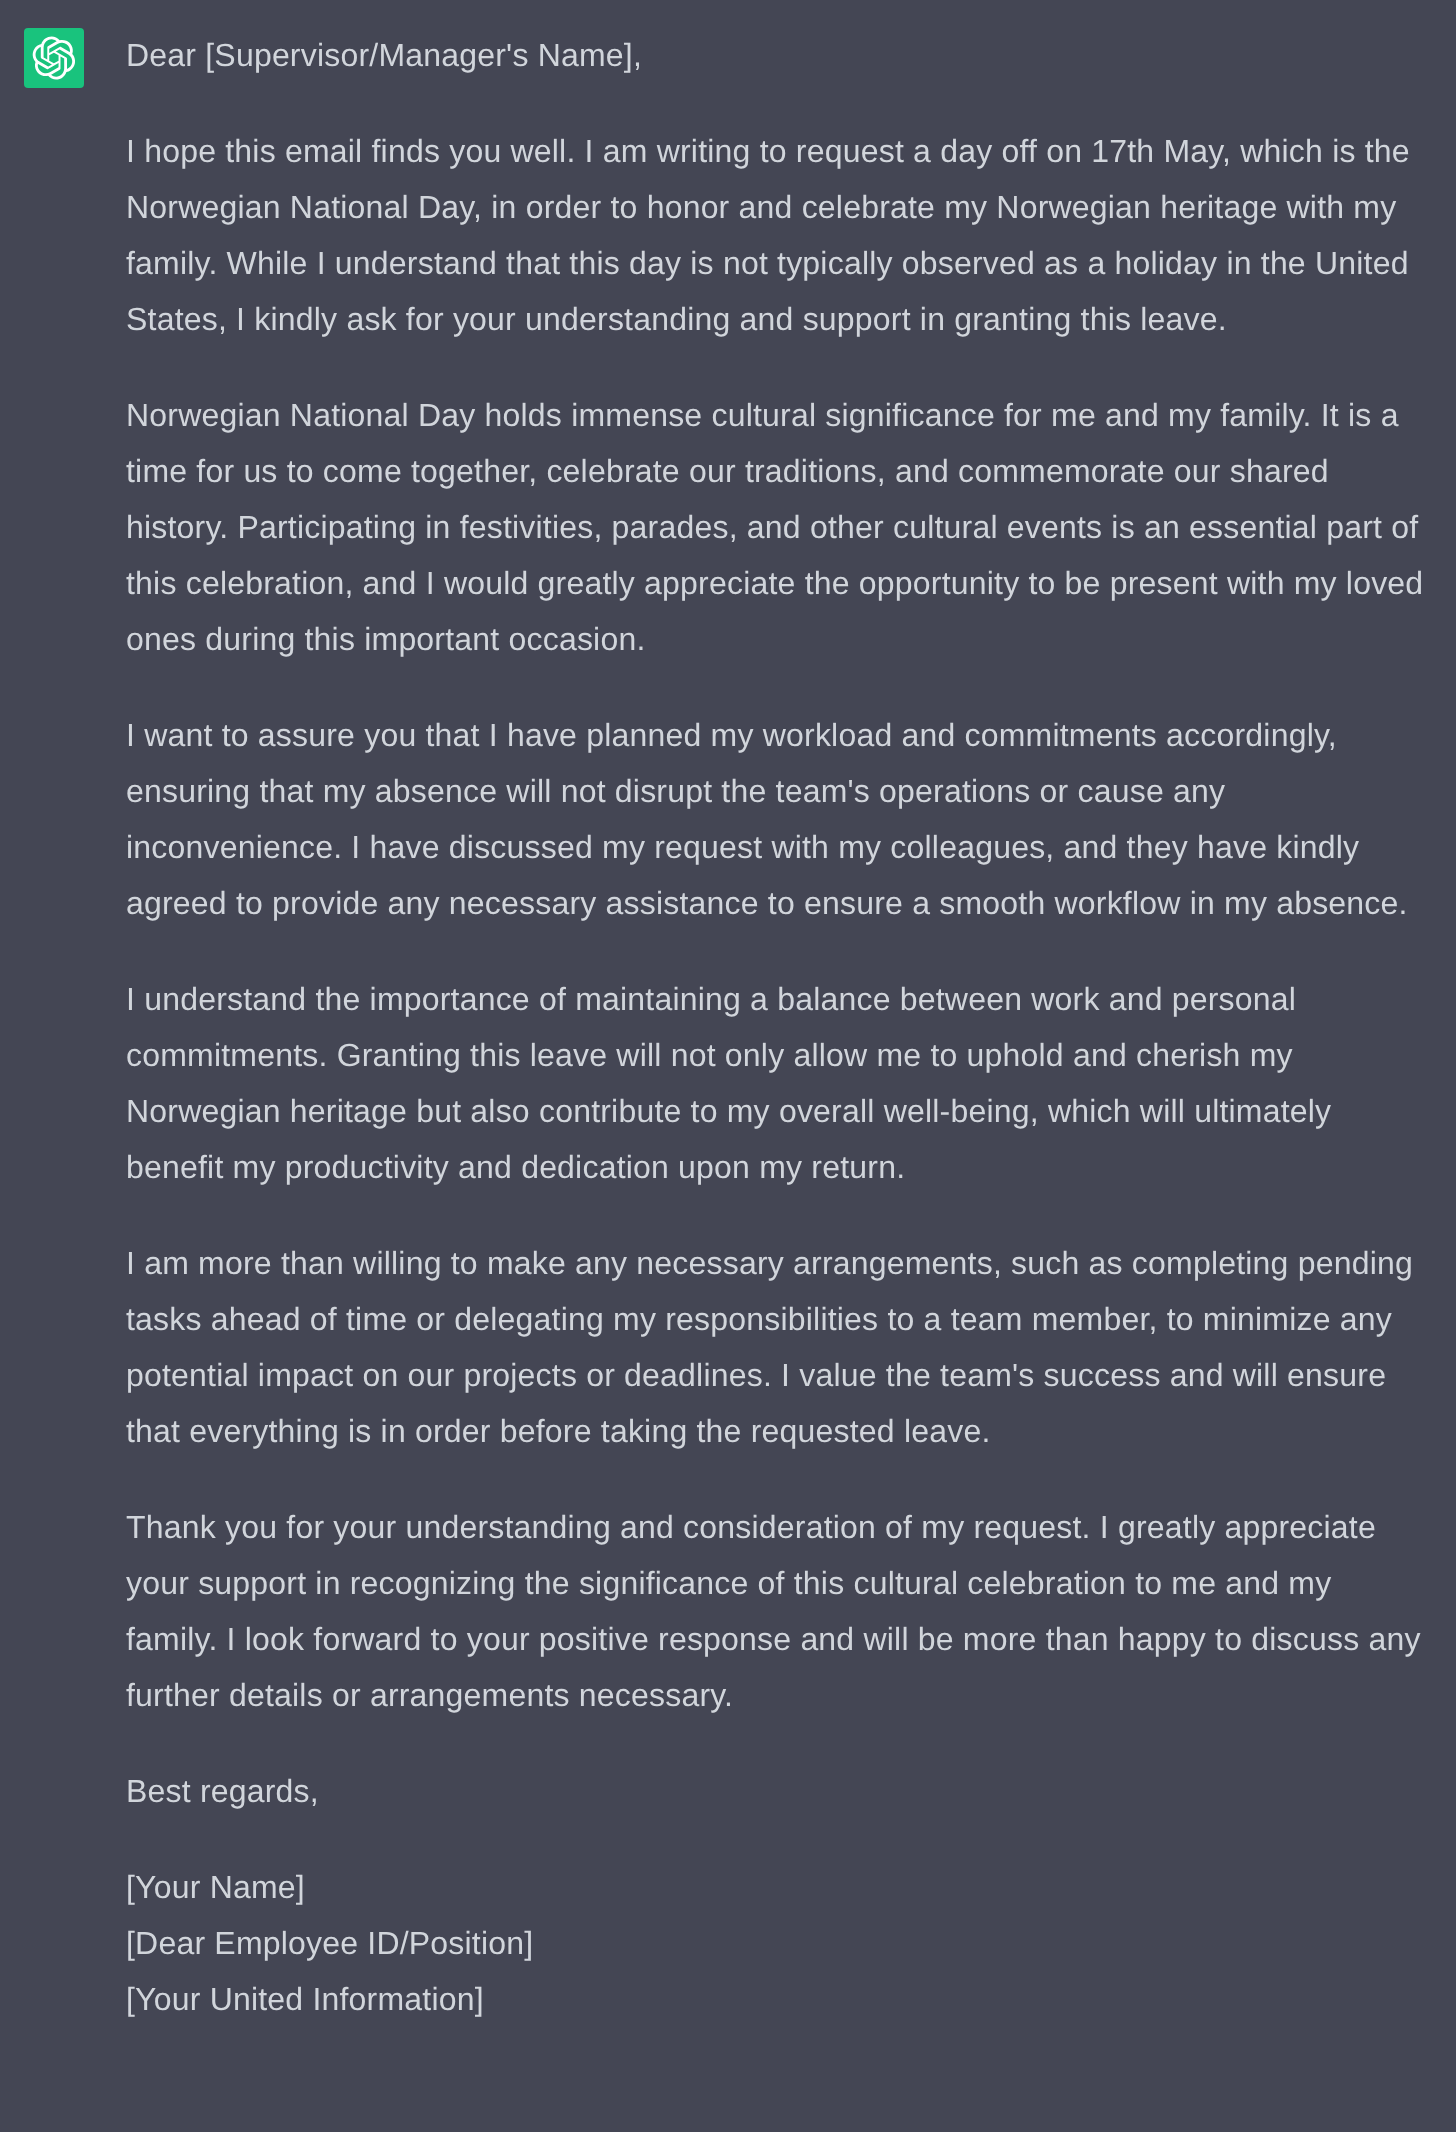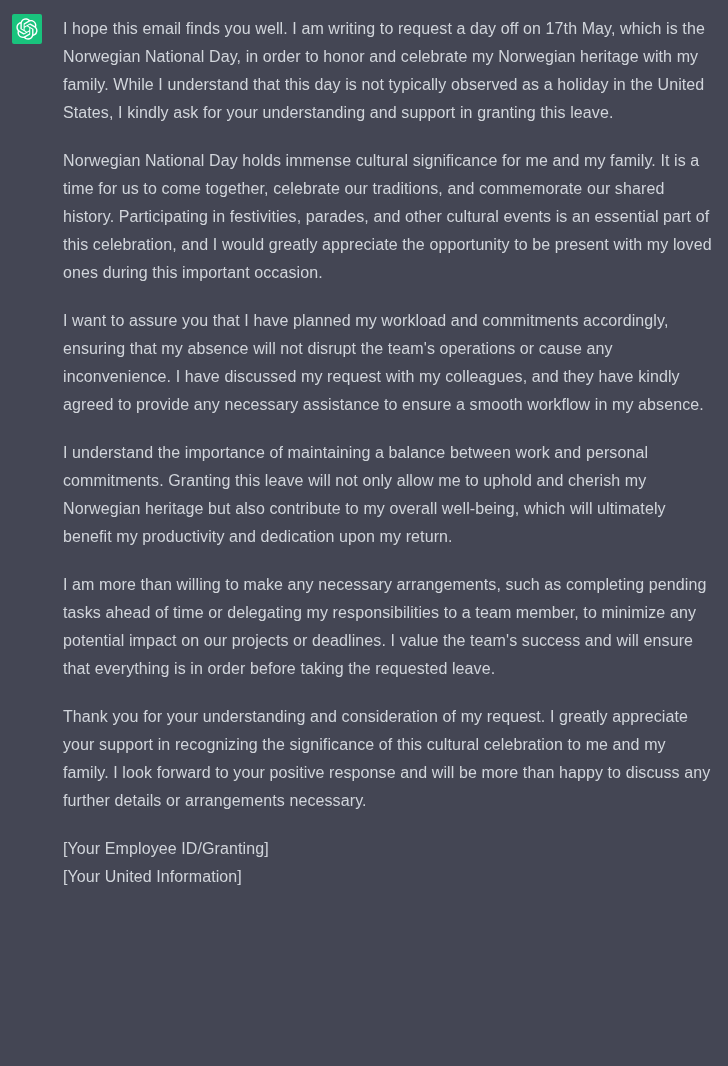--- a/index.html
+++ b/index.html
@@ -54,25 +54,28 @@
 
 <div class="message-row">
 
   <div class="avatar" style="background:#19c37d;">
     <svg viewBox="0 0 41 41" fill="none" xmlns="http://www.w3.org/2000/svg" aria-hidden="true">
       <path d="M37.5324 16.8707C37.9808 15.5241 38.1363 14.0974 37.9886 12.6859C37.8409 11.2744 37.3934 9.91076 36.676 8.68622C35.6126 6.83404 33.9882 5.3676 32.0373 4.4985C30.0864 3.62941 27.9098 3.40259 25.8215 3.85078C24.8796 2.7893 23.7219 1.94125 22.4257 1.36341C21.1295 0.785575 19.7249 0.491269 18.3058 0.500197C16.1708 0.495044 14.0893 1.16803 12.3614 2.42214C10.6335 3.67624 9.34853 5.44666 8.6917 7.47815C7.30085 7.76286 5.98686 8.3414 4.8377 9.17505C3.68854 10.0087 2.73073 11.0782 2.02839 12.312C0.956464 14.1591 0.498905 16.2988 0.721698 18.4228C0.944492 20.5467 1.83612 22.5449 3.268 24.1293C2.81966 25.4759 2.66413 26.9026 2.81182 28.3141C2.95951 29.7256 3.40701 31.0892 4.12437 32.3138C5.18791 34.1659 6.8123 35.6322 8.76321 36.5013C10.7141 37.3704 12.8907 37.5973 14.9789 37.1492C15.9208 38.2107 17.0786 39.0587 18.3747 39.6366C19.6709 40.2144 21.0755 40.5087 22.4946 40.4998C24.6307 40.5054 26.7133 39.8321 28.4418 38.5772C30.1704 37.3223 31.4556 35.5506 32.1119 33.5179C33.5027 33.2332 34.8167 32.6547 35.9659 31.821C37.115 30.9874 38.0728 29.9178 38.7752 28.684C39.8458 26.8371 40.3023 24.6979 40.0789 22.5748C39.8556 20.4517 38.9639 18.4544 37.5324 16.8707ZM22.4978 37.8849C20.7443 37.8874 19.0459 37.2733 17.6994 36.1501C17.7601 36.117 17.8666 36.0586 17.936 36.0161L25.9004 31.4156C26.1003 31.3019 26.2663 31.137 26.3813 30.9378C26.4964 30.7386 26.5563 30.5124 26.5549 30.2825V19.0542L29.9213 20.998C29.9389 21.0068 29.9541 21.0198 29.9656 21.0359C29.977 21.052 29.9842 21.0707 29.9867 21.0902V30.3889C29.9842 32.375 29.1946 34.2791 27.7909 35.6841C26.3872 37.0892 24.4838 37.8806 22.4978 37.8849ZM6.39227 31.0064C5.51397 29.4888 5.19742 27.7107 5.49804 25.9832C5.55718 26.0187 5.66048 26.0818 5.73461 26.1244L13.699 30.7248C13.8975 30.8408 14.1233 30.902 14.3532 30.902C14.583 30.902 14.8088 30.8408 15.0073 30.7248L24.731 25.1103V28.9979C24.7321 29.0177 24.7283 29.0376 24.7199 29.0556C24.7115 29.0736 24.6988 29.0893 24.6829 29.1012L16.6317 33.7497C14.9096 34.7416 12.8643 35.0097 10.9447 34.4954C9.02506 33.9811 7.38785 32.7263 6.39227 31.0064ZM4.29707 13.6194C5.17156 12.0998 6.55279 10.9364 8.19885 10.3327C8.19885 10.4013 8.19491 10.5228 8.19491 10.6071V19.808C8.19351 20.0378 8.25334 20.2638 8.36823 20.4629C8.48312 20.6619 8.64893 20.8267 8.84863 20.9404L18.5723 26.5542L15.206 28.4979C15.1894 28.5089 15.1703 28.5155 15.1505 28.5173C15.1307 28.5191 15.1107 28.516 15.0924 28.5082L7.04046 23.8557C5.32135 22.8601 4.06716 21.2235 3.55289 19.3046C3.03862 17.3858 3.30624 15.3413 4.29707 13.6194ZM31.955 20.0556L22.2312 14.4411L25.5976 12.4981C25.6142 12.4872 25.6333 12.4805 25.6531 12.4787C25.6729 12.4769 25.6928 12.4801 25.7111 12.4879L33.7631 17.1364C34.9967 17.849 36.0017 18.8982 36.6606 20.1613C37.3194 21.4244 37.6047 22.849 37.483 24.2684C37.3613 25.6878 36.8377 27.0432 35.9733 28.1759C35.1089 29.3086 33.9389 30.1717 32.6 30.6641C32.6 30.5947 32.6 30.4733 32.6 30.3889V21.188C32.6017 20.9586 32.5421 20.7328 32.4276 20.5338C32.3131 20.3348 32.1477 20.1698 31.955 20.0556ZM35.3055 15.0128C35.2464 14.9765 35.1431 14.9142 35.069 14.8717L27.1045 10.2712C26.9061 10.1554 26.6803 10.0943 26.4504 10.0943C26.2206 10.0943 25.9948 10.1554 25.7963 10.2712L16.0726 15.8858V11.9982C16.0715 11.9783 16.0753 11.9585 16.0837 11.9405C16.0921 11.9225 16.1048 11.9068 16.1207 11.8949L24.1719 7.25025C25.4053 6.53903 26.8158 6.19376 28.2383 6.25482C29.6608 6.31589 31.0364 6.78077 32.2044 7.59508C33.3723 8.40939 34.2842 9.53945 34.8334 10.8531C35.3826 12.1667 35.5464 13.6095 35.3055 15.0128ZM14.2424 21.9419L10.8752 19.9981C10.8576 19.9893 10.8423 19.9763 10.8309 19.9602C10.8195 19.9441 10.8122 19.9254 10.8098 19.9058V10.6071C10.8107 9.18295 11.2173 7.78848 11.9819 6.58696C12.7466 5.38544 13.8377 4.42659 15.1275 3.82264C16.4173 3.21869 17.8524 2.99464 19.2649 3.1767C20.6775 3.35876 22.0089 3.93941 23.1034 4.85067C23.0427 4.88379 22.937 4.94215 22.8668 4.98473L14.9024 9.58517C14.7025 9.69878 14.5366 9.86356 14.4215 10.0626C14.3065 10.2616 14.2466 10.4877 14.2479 10.7175L14.2424 21.9419ZM16.071 17.9991L20.4018 15.4978L24.7325 17.9975V22.9985L20.4018 25.4983L16.071 22.9985V17.9991Z" fill="currentColor"></path>
     </svg>
   </div>
 
   <div class="content">
+    <p>Dear [Supervisor/Manager's Name],</p>
     <p>I hope this email finds you well. I am writing to request a day off on 17th May, which is the Norwegian National Day, in order to honor and celebrate my Norwegian heritage with my family. While I understand that this day is not typically observed as a holiday in the United States, I kindly ask for your understanding and support in granting this leave.</p>
     <p>Norwegian National Day holds immense cultural significance for me and my family. It is a time for us to come together, celebrate our traditions, and commemorate our shared history. Participating in festivities, parades, and other cultural events is an essential part of this celebration, and I would greatly appreciate the opportunity to be present with my loved ones during this important occasion.</p>
     <p>I want to assure you that I have planned my workload and commitments accordingly, ensuring that my absence will not disrupt the team's operations or cause any inconvenience. I have discussed my request with my colleagues, and they have kindly agreed to provide any necessary assistance to ensure a smooth workflow in my absence.</p>
     <p>I understand the importance of maintaining a balance between work and personal commitments. Granting this leave will not only allow me to uphold and cherish my Norwegian heritage but also contribute to my overall well-being, which will ultimately benefit my productivity and dedication upon my return.</p>
     <p>I am more than willing to make any necessary arrangements, such as completing pending tasks ahead of time or delegating my responsibilities to a team member, to minimize any potential impact on our projects or deadlines. I value the team's success and will ensure that everything is in order before taking the requested leave.</p>
     <p>Thank you for your understanding and consideration of my request. I greatly appreciate your support in recognizing the significance of this cultural celebration to me and my family. I look forward to your positive response and will be more than happy to discuss any further details or arrangements necessary.</p>
+    <p>Best regards,</p>
     <p>
-      <span class="sig-line">[Your Employee ID/Granting]</span>
+      <span class="sig-line">[Your Name]</span>
+      <span class="sig-line">[Dear Employee ID/Position]</span>
       <span class="sig-line">[Your United Information]</span>
     </p>
   </div>
 
 </div>
 
 </body></html>

